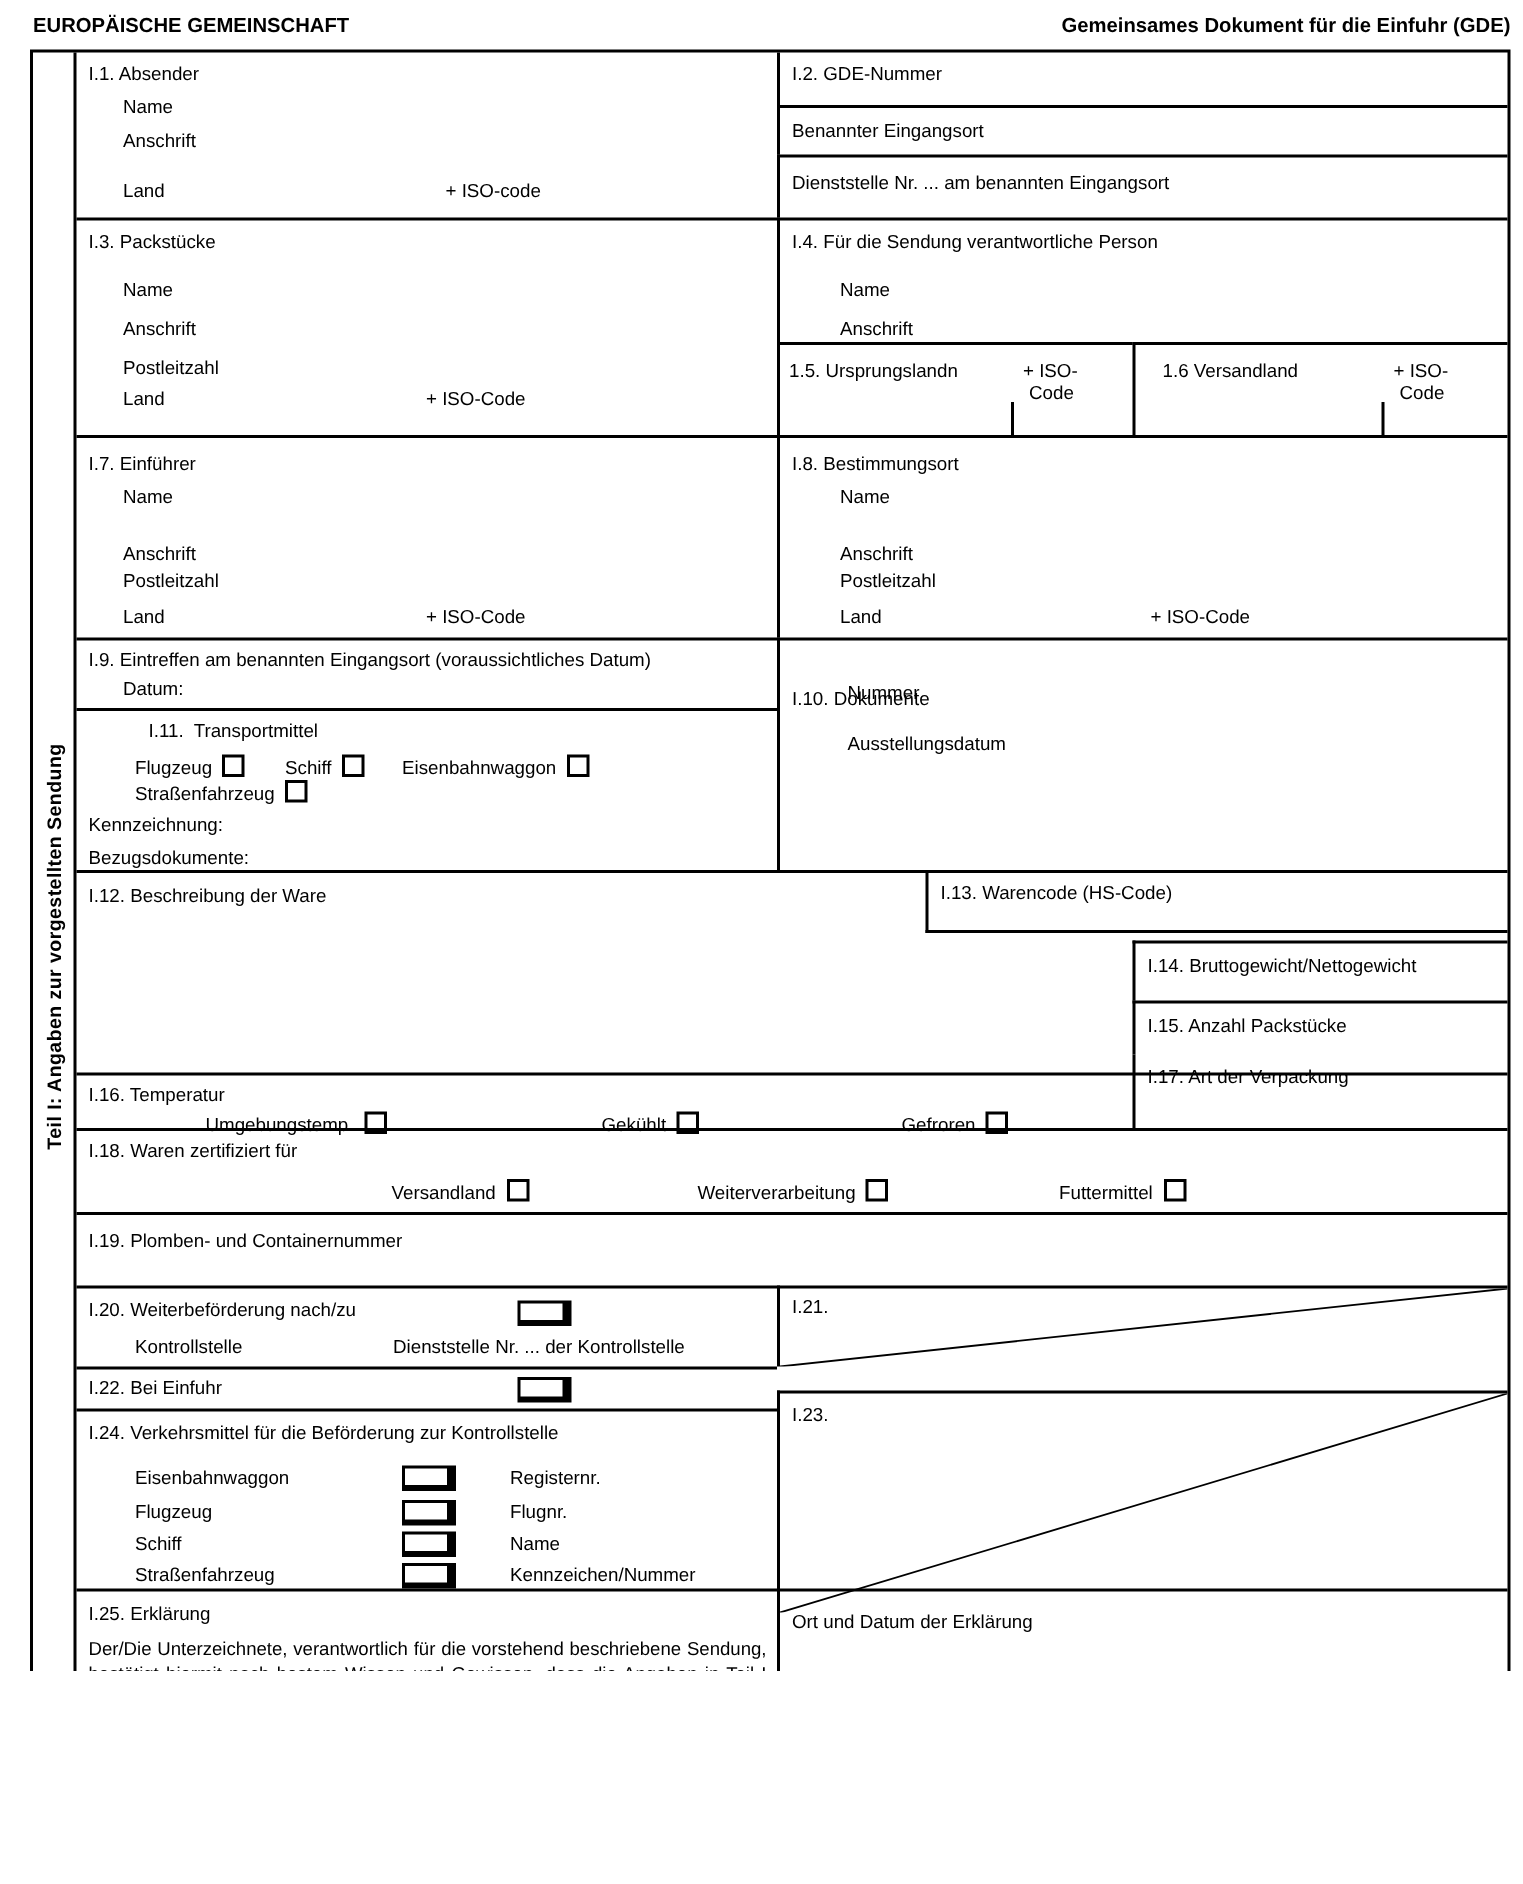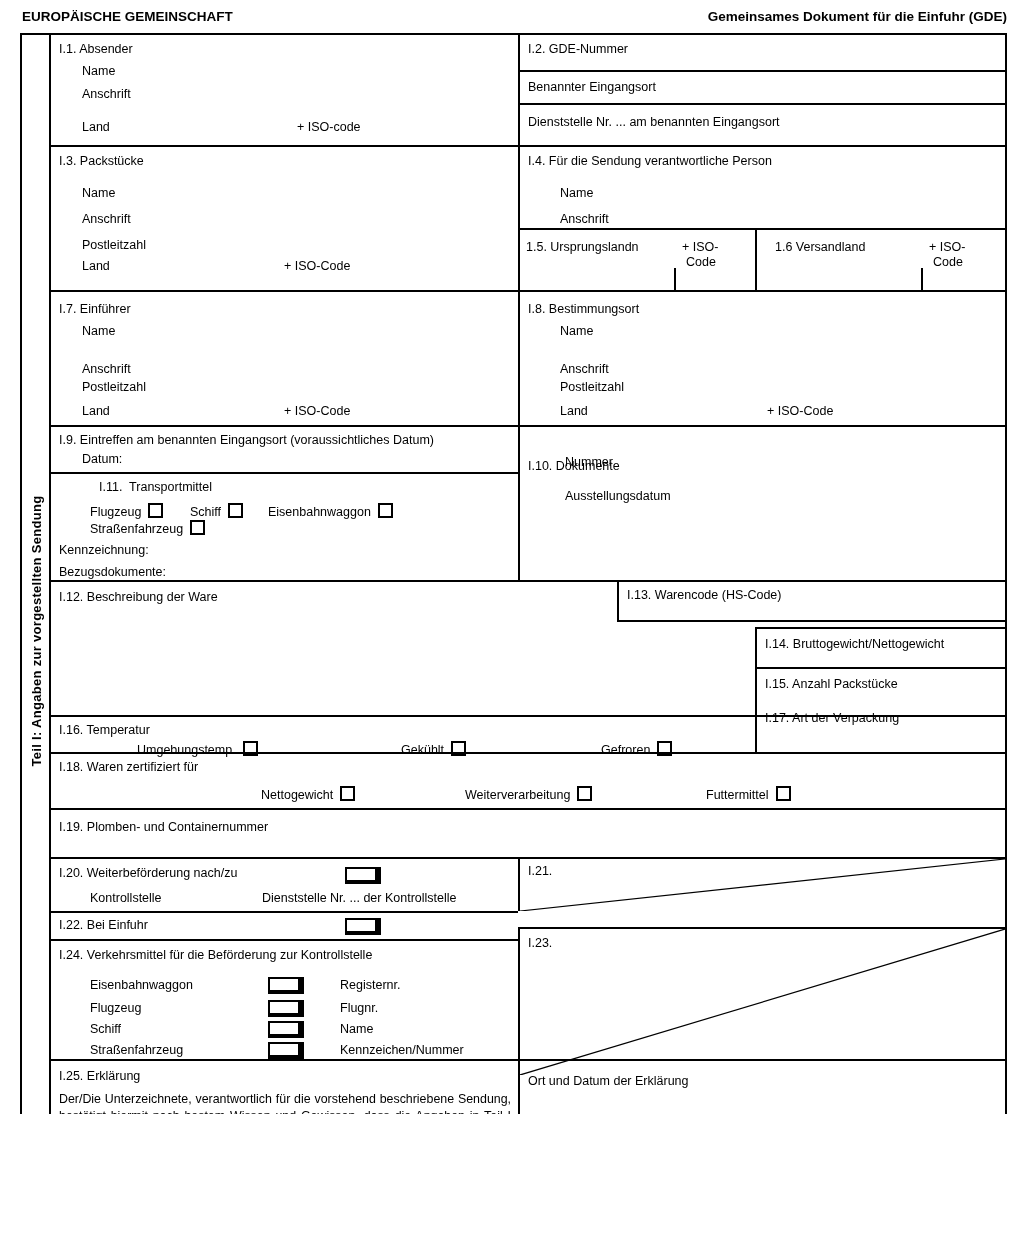--- a/index.html
+++ b/index.html
@@ -137,21 +137,21 @@
         <span class="t" style="left:86px;top:24px;"><span>Umgebungstemp.</span><span class="cb"></span></span>
         <span class="t" style="left:350px;top:24px;"><span>Gekühlt</span><span class="cb"></span></span>
         <span class="t" style="left:550px;top:24px;"><span>Gefroren</span><span class="cb"></span></span>
       </div>
       <div class="cell bl" style="left:704px;top:668px;width:250px;height:49px;">
         <span class="t" style="left:8px;top:8px;">I.17. Art der Verpackung</span>
       </div>
 
       <div class="cell bt" style="left:0;top:717px;width:954px;height:56px;">
         <span class="t" style="left:8px;top:6px;">I.18. Waren zertifiziert für</span>
-        <span class="t" style="left:210px;top:32px;"><span>Nettogewicht</span><span class="cb"></span></span>
+        <span class="t" style="left:210px;top:32px;"><span>Versandland</span><span class="cb"></span></span>
         <span class="t" style="left:414px;top:32px;"><span>Weiterverarbeitung</span><span class="cb"></span></span>
         <span class="t" style="left:655px;top:32px;"><span>Futtermittel</span><span class="cb"></span></span>
       </div>
 
       <div class="cell bt" style="left:0;top:773px;width:954px;height:49px;">
         <span class="t" style="left:8px;top:10px;">I.19. Plomben- und Containernummer</span>
       </div>
 
       <div class="cell bt" style="left:0;top:822px;width:467px;height:54px;">
         <span class="t" style="left:8px;top:7px;">I.20. Weiterbeförderung nach/zu</span>

